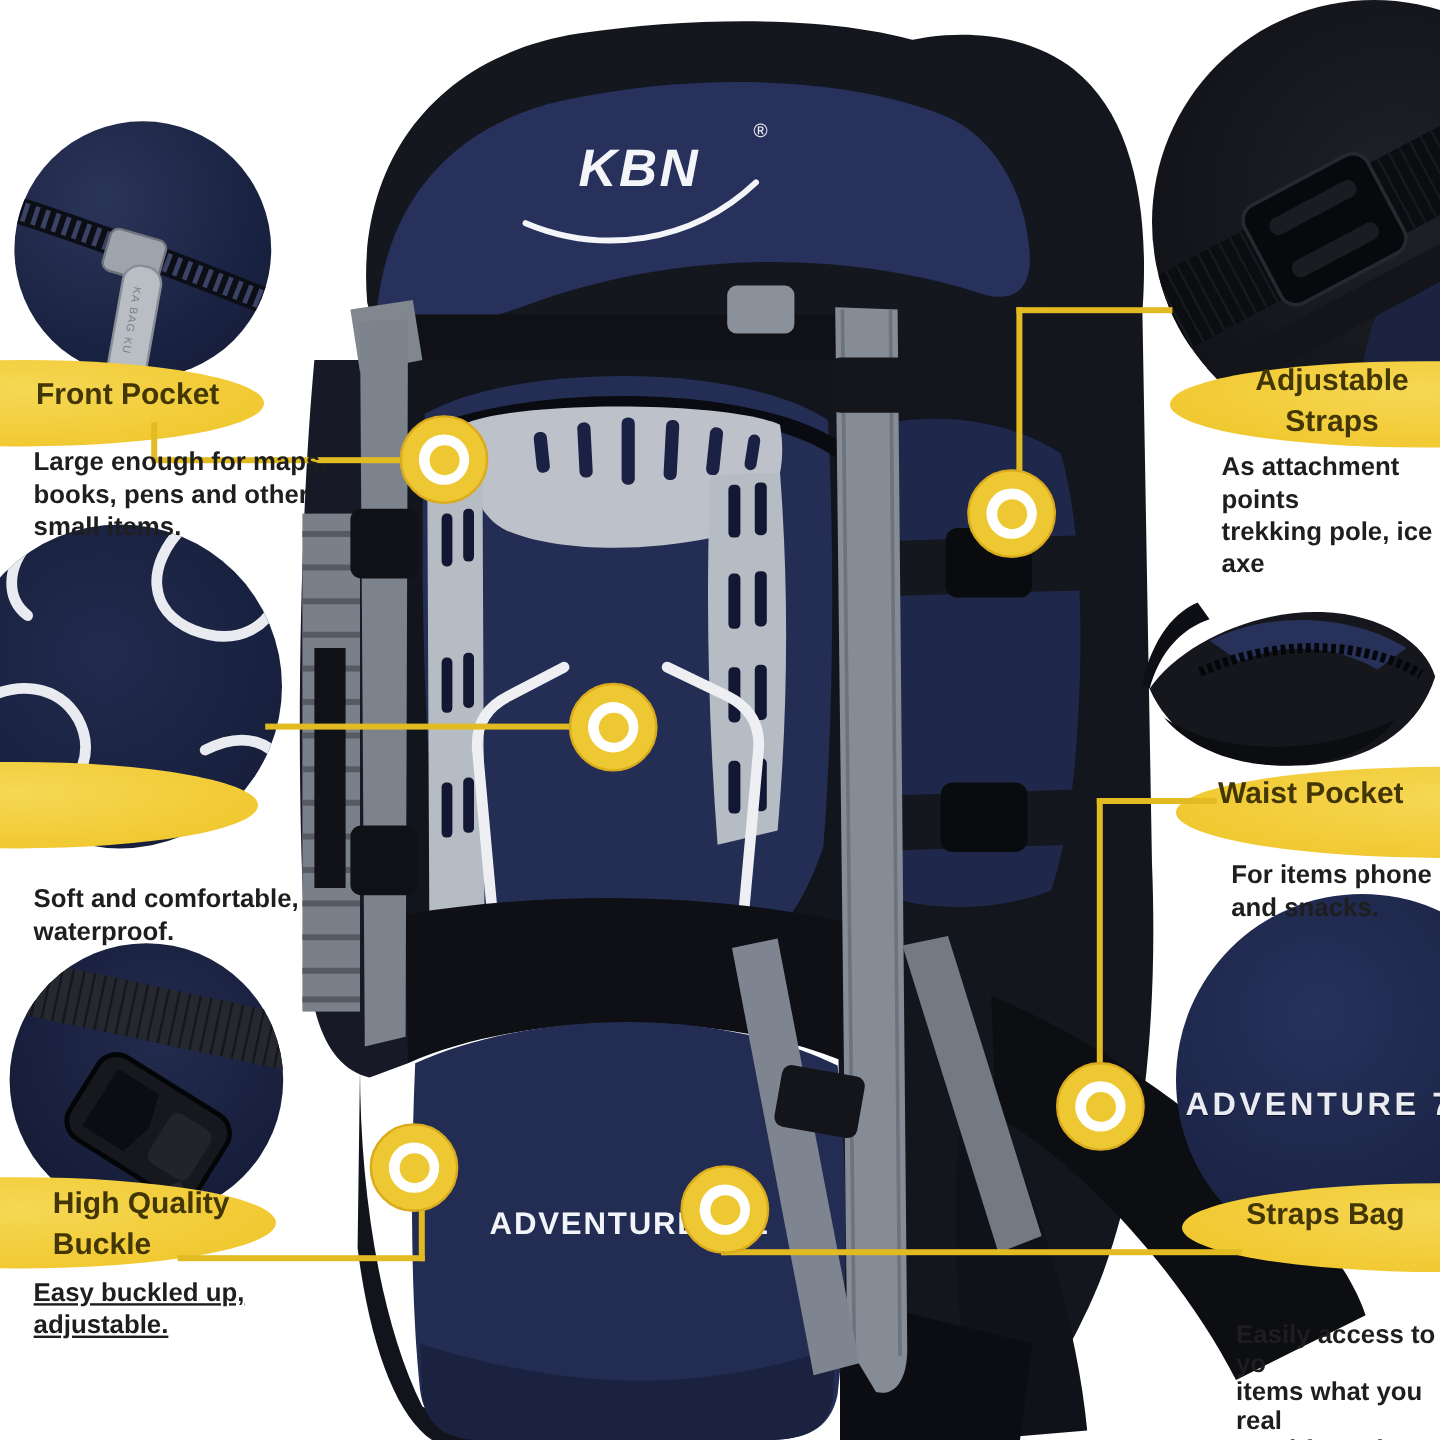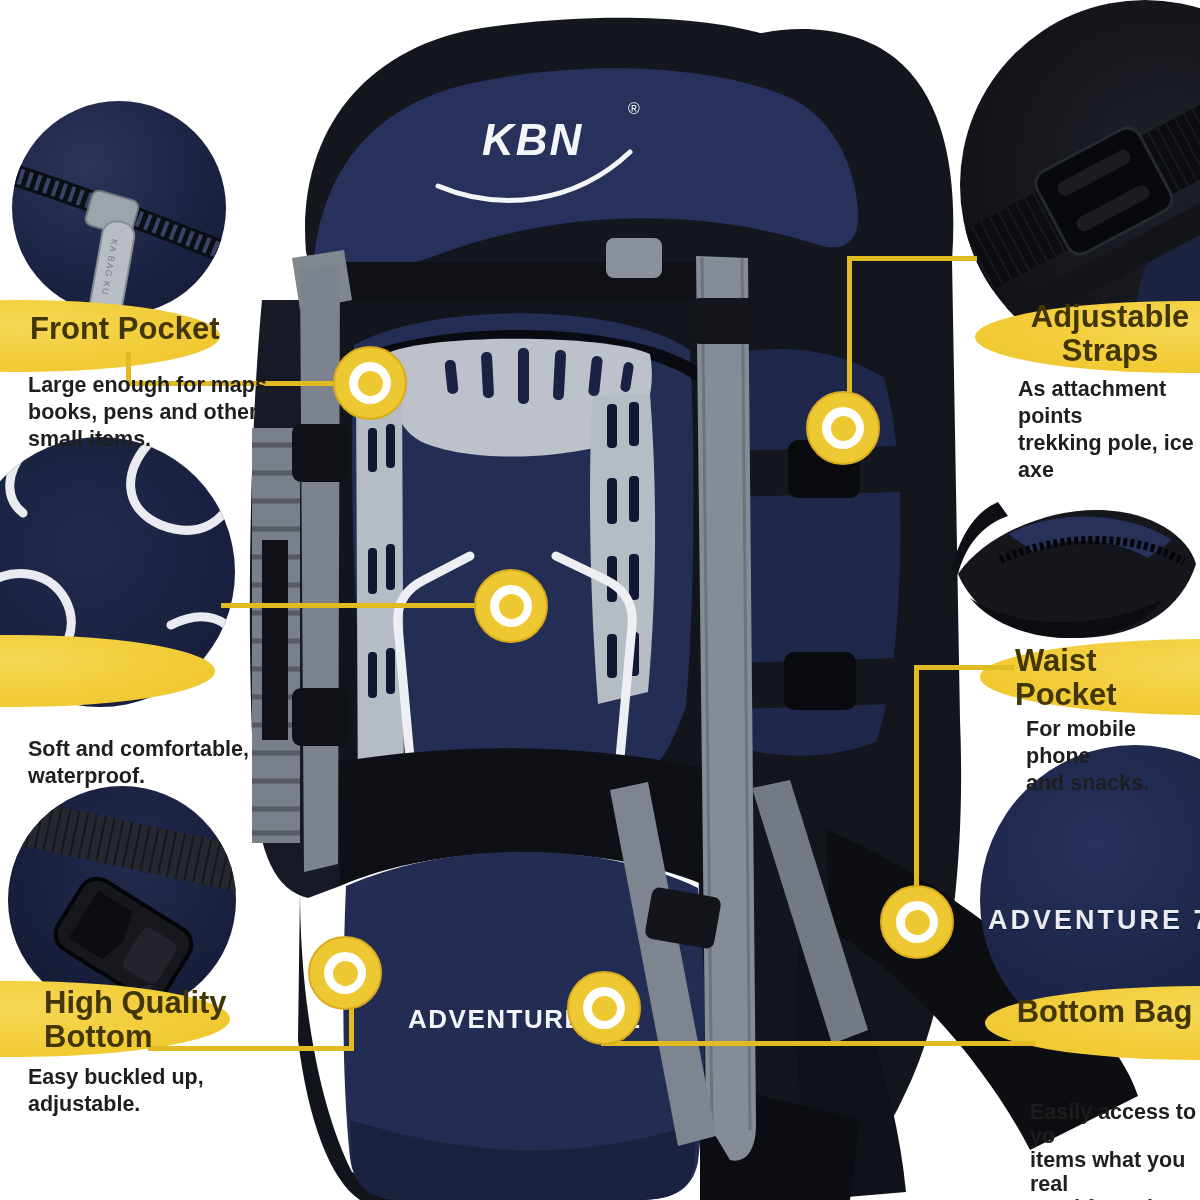--- a/index.html
+++ b/index.html
@@ -33,34 +33,34 @@
   
   .label-ellipse{position:absolute;border-radius:50%;
     background:radial-gradient(ellipse at 50% 35%, #f6d855 0%, #f2cc39 55%, #eec427 100%);}
   .el-fp{left:-180px;top:300px;width:400px;height:72px;}
   .el-nf{left:-185px;top:635px;width:400px;height:72px;}
   .el-hqb{left:-200px;top:981px;width:430px;height:76px;}
   .el-as{left:975px;top:301px;width:420px;height:72px;}
   .el-wp{left:980px;top:639px;width:450px;height:76px;}
   .el-bb{left:985px;top:986px;width:430px;height:74px;}
 
-  .callout-title{position:absolute;color:#433605;font-weight:bold;font-size:31px;
+  .callout-title{position:absolute;color:#433605;font-weight:bold;font-size:25px;
     line-height:34px;white-space:pre-line;}
   .t-fp{left:30px;top:312px;}
   .t-nf{left:30px;top:645px;}
   .t-hqb{left:44px;top:986px;}
   .t-as{left:1010px;top:300px;width:200px;text-align:center;}
   .t-wp{left:1015px;top:644px;width:185px;text-align:left;}
   .t-bb{left:1012px;top:995px;width:185px;text-align:center;}
 
   .callout-desc{position:absolute;color:#1e1e1e;font-weight:bold;font-size:21.5px;
     line-height:27px;white-space:pre-line;}
   .d-fp{left:28px;top:372px;}
   .d-nf{left:28px;top:710px;margin-top:26px;}
-  .d-hqb{left:28px;top:1064px;}
+  .d-hqb{left:28px;top:1064px;text-decoration:underline;}
   .d-as{left:1018px;top:376px;width:200px;}
   .d-wp{left:1026px;top:716px;}
   .d-bb{left:1030px;top:1100px;line-height:24px;}
 
   
   .cline{position:absolute;background:#e2ba22;}
 
   
   .marker{position:absolute;width:74px;height:74px;border-radius:50%;
     background:#eec832;border:2px solid #d9ab1d;
@@ -302,32 +302,32 @@
 
   <div class="callout-title t-fp">Front Pocket</div>
   <div class="callout-desc  d-fp">Large enough for maps,
 books, pens and other
 small items.</div>
 
   <div class="callout-desc  d-nf">Soft and comfortable,
 waterproof.</div>
 
   <div class="callout-title t-hqb">High Quality
-Bottom</div>
+Buckle</div>
   <div class="callout-desc  d-hqb">Easy buckled up,
 adjustable.</div>
 
   <div class="callout-title t-as">Adjustable
 Straps</div>
   <div class="callout-desc  d-as">As attachment points
 trekking pole, ice axe</div>
 
   <div class="callout-title t-wp">Waist Pocket</div>
-  <div class="callout-desc  d-wp">For mobile phone
+  <div class="callout-desc  d-wp">For items phone
 and snacks.</div>
 
-  <div class="callout-title t-bb">Bottom Bag</div>
+  <div class="callout-title t-bb">Straps Bag</div>
   <div class="callout-desc  d-bb">Easily access to yo
 items what you real
 need form the botto
  bag.</div>
 
 </div>
 
 </body></html>

